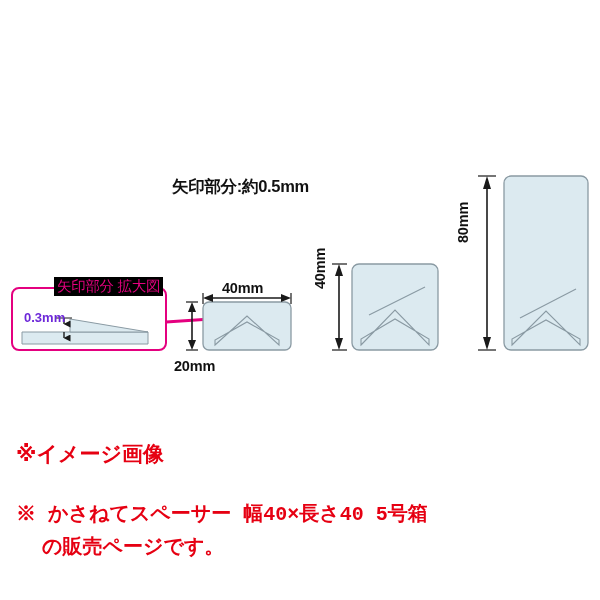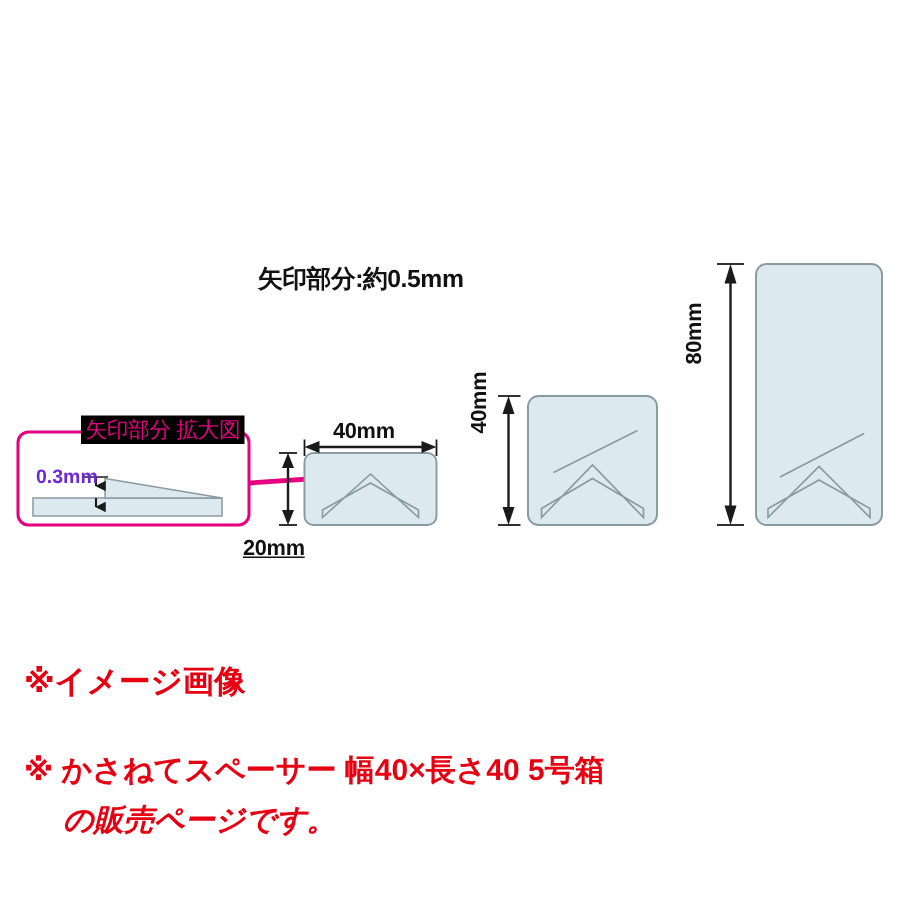--- a/index.html
+++ b/index.html
@@ -58,21 +58,21 @@
 
   
   .dim-label {
     font-size: 14.5px;
     font-weight: 700;
     color: #111111;
     white-space: nowrap;
     letter-spacing: -0.2px;
   }
   #dim-w40 { left: 222px; top: 280px; }
-  #dim-h20 { left: 162px; top: 358px; text-decoration: underline; }
+  #dim-h20 { left: 174px; top: 358px; }
   #dim-h40 {
     left: 312px;
     top: 289px;
     transform: rotate(-90deg);
     transform-origin: left top;
   }
   #dim-h80 {
     left: 455px;
     top: 243px;
     transform: rotate(-90deg);
@@ -91,27 +91,27 @@
     font-size: 21px;
     letter-spacing: 0px;
     margin: 0 0 32px 0;
     white-space: nowrap;
   }
   #note-product-line1 {
     font-size: 20px;
     letter-spacing: 0px;
     margin: 0;
     white-space: nowrap;
+    font-family: Liberation Mono, monospace;
   }
   #note-product-line2 {
     font-size: 20px;
     letter-spacing: 0px;
     margin: 6px 0 0 26px;
     white-space: nowrap;
-    font-style: italic;
   }
 </style>
 </head>
 <body>
 
 <div id="stage">
 
   <svg class="abs" width="600" height="600" viewBox="0 0 600 600" style="left:0;top:0;">
 
     <defs>

